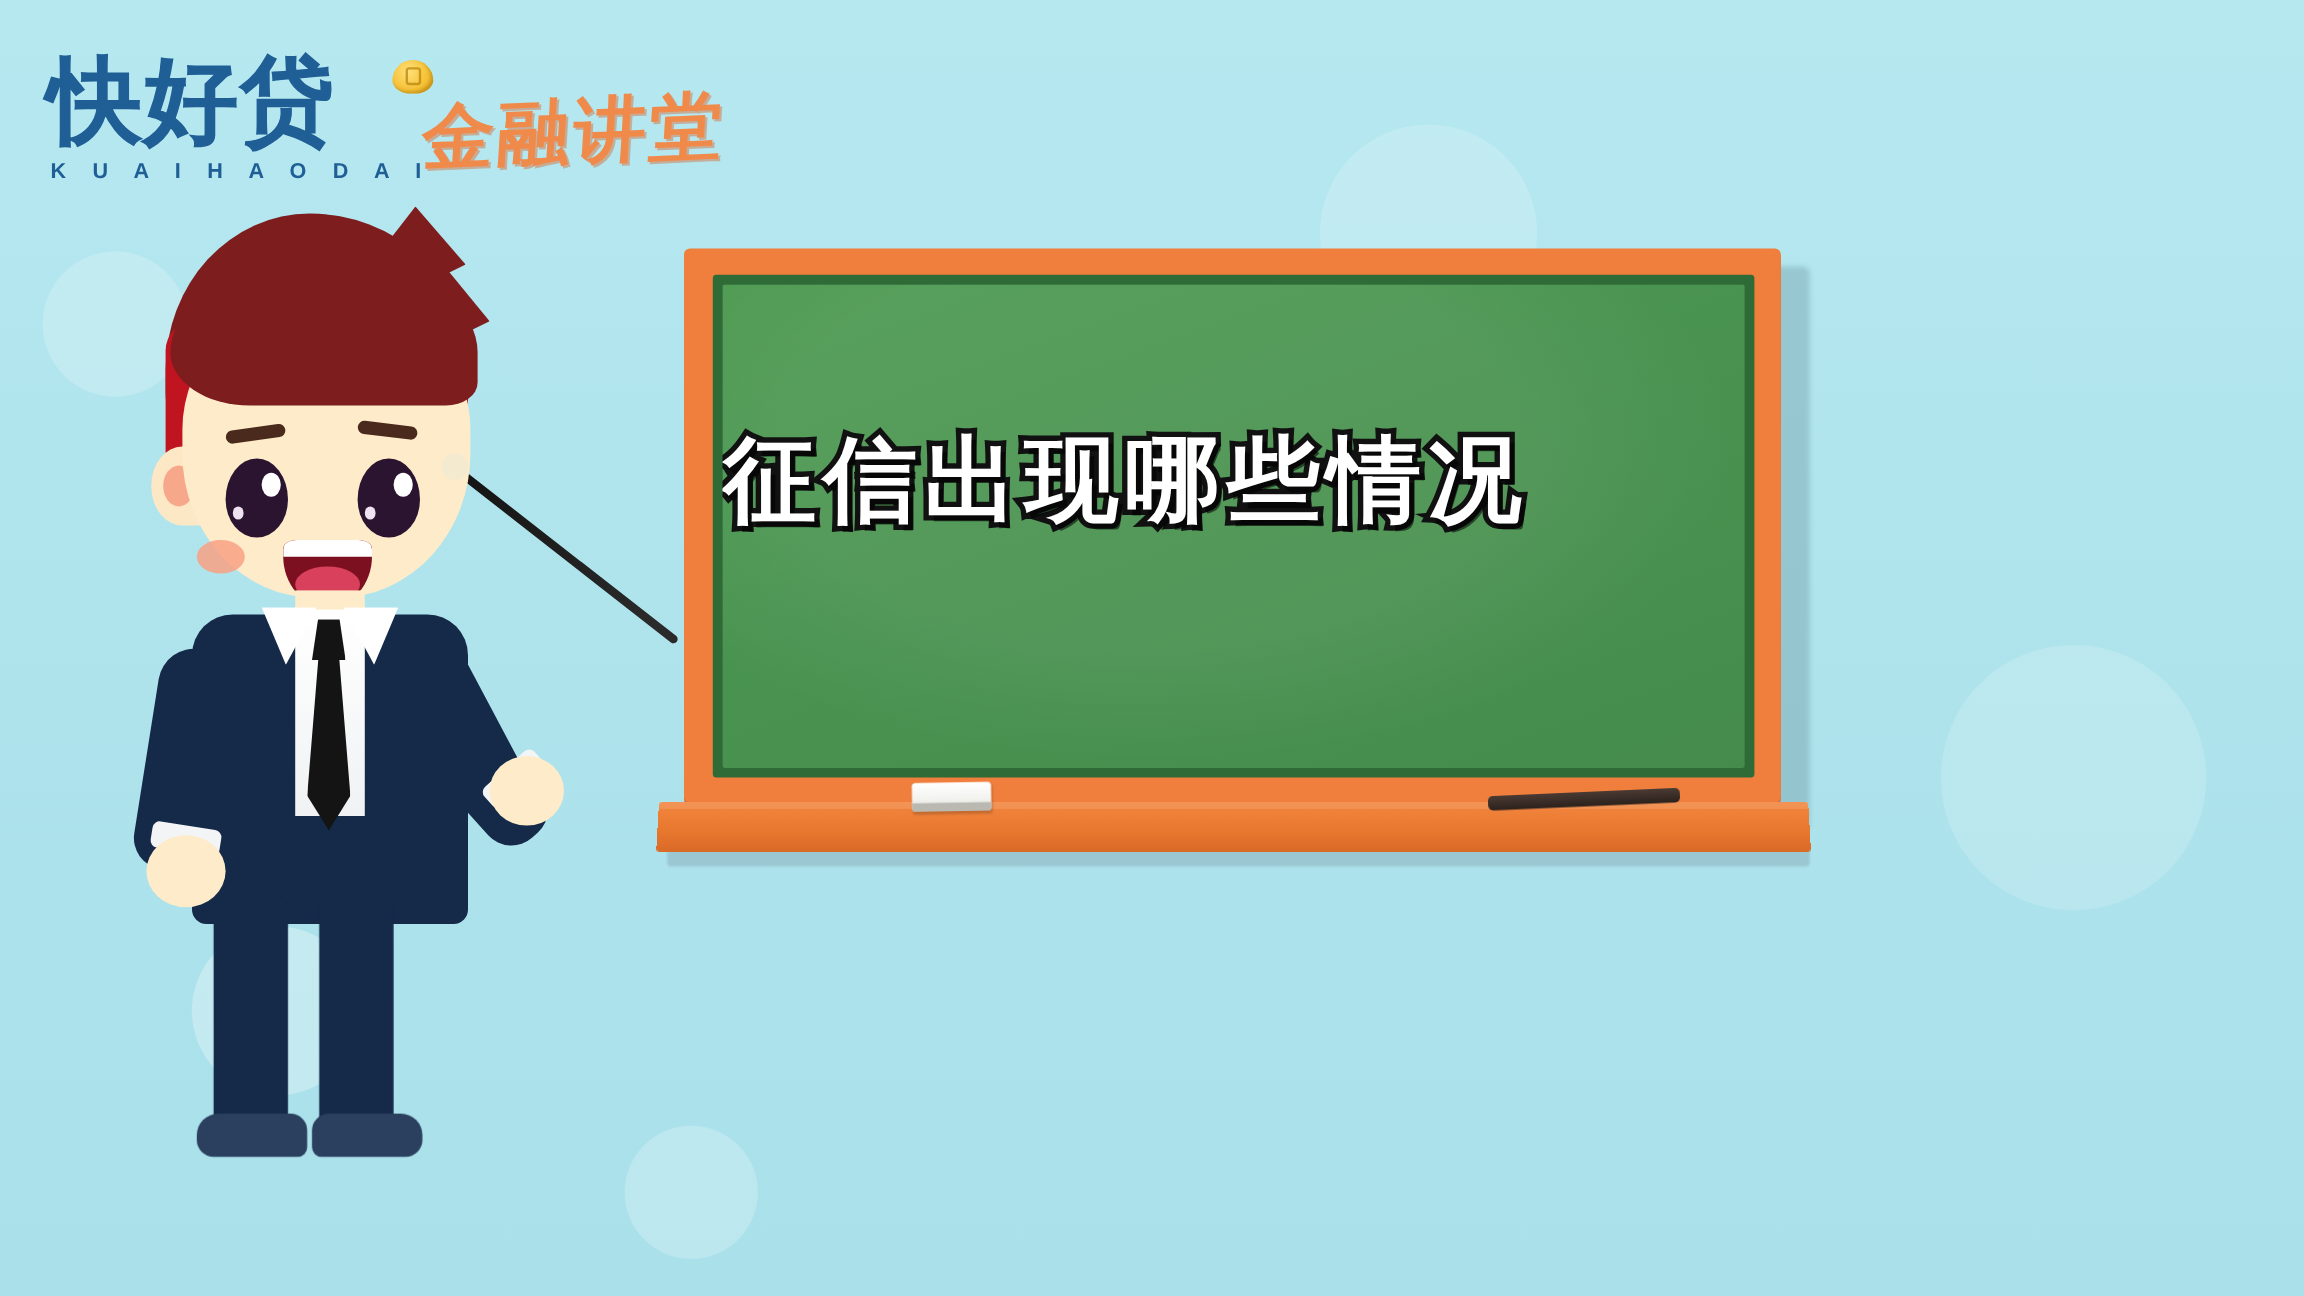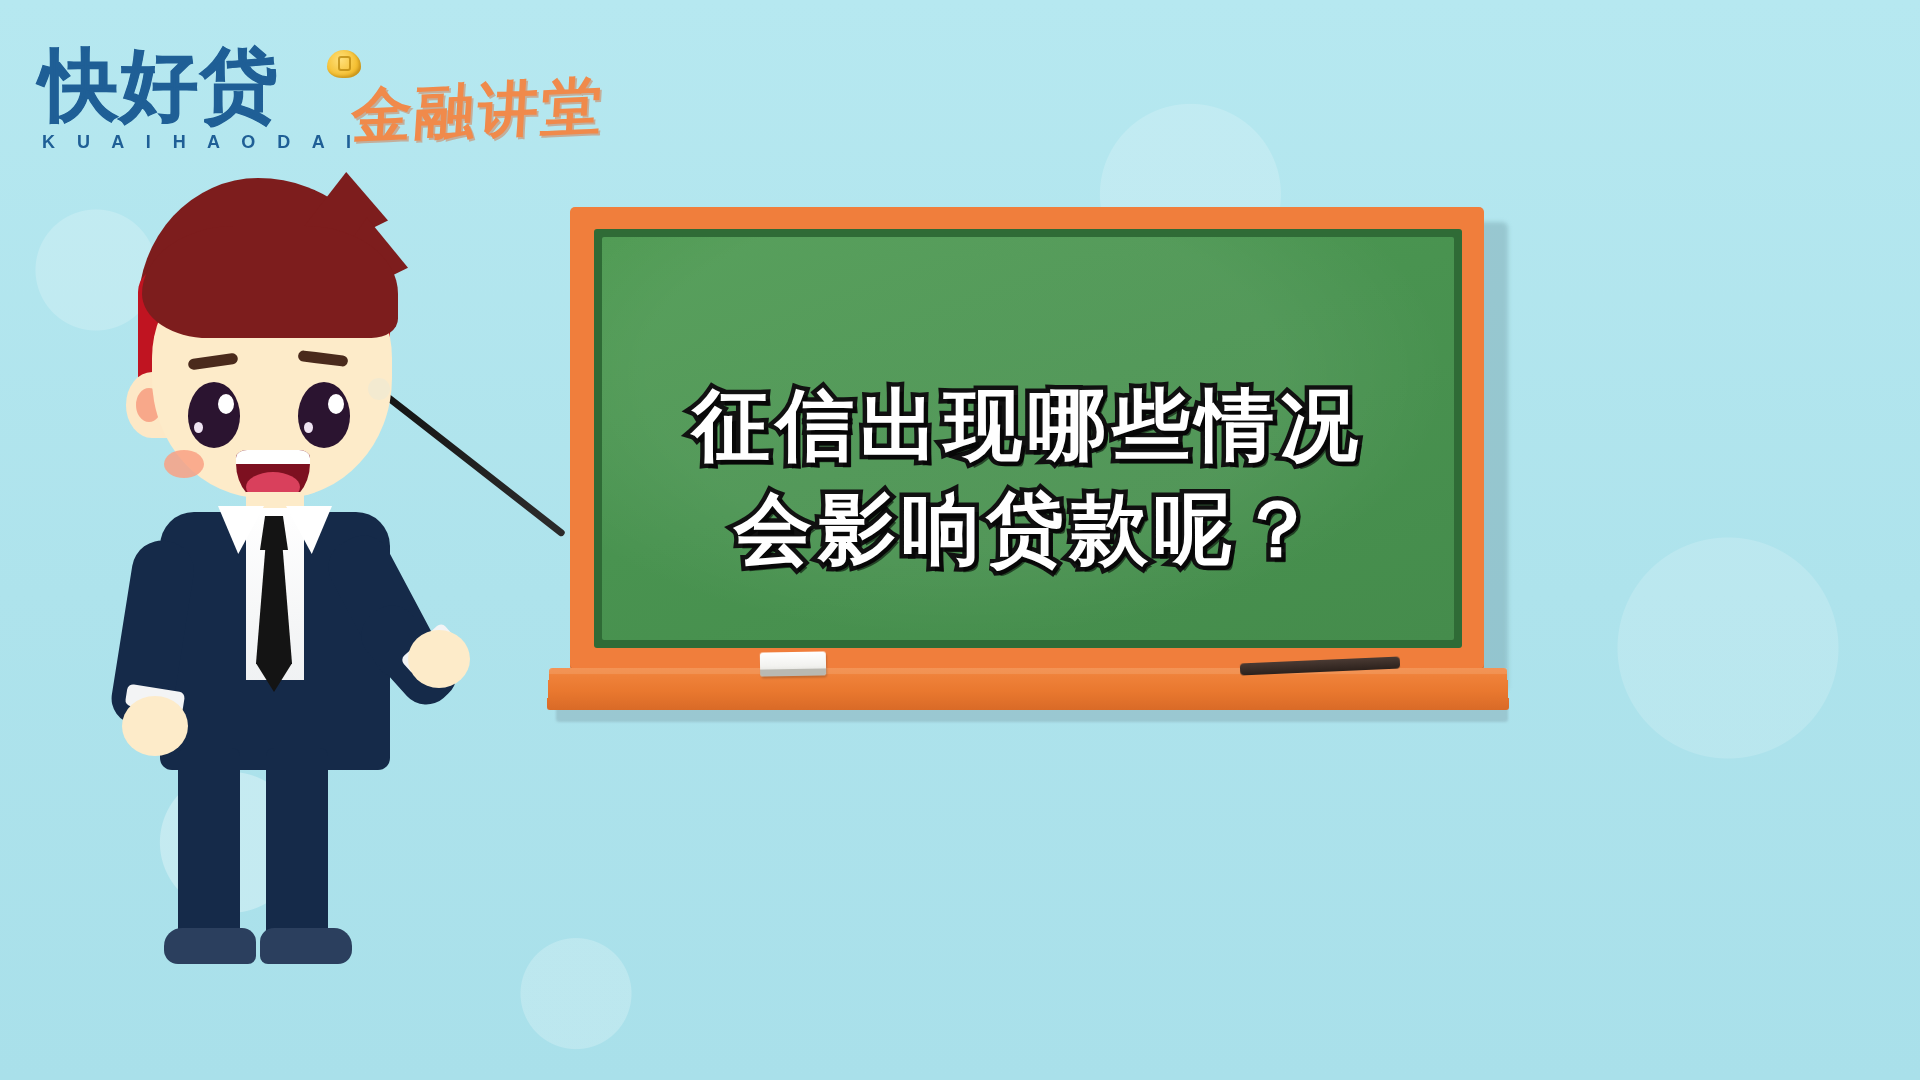--- a/index.html
+++ b/index.html
@@ -69,22 +69,21 @@
   }
   #board-surface{
     position:absolute;left:8px;top:8px;right:8px;bottom:8px;
     background:
       radial-gradient(ellipse at 42% 34%, rgba(255,255,255,.06) 0 45%, transparent 70%),
       linear-gradient(160deg,#4e9a52 0%,#499350 45%,#458c4c 100%);
     border-radius:2px;
     overflow:hidden;
   }
   #board-text{
-    position:absolute;left:0;right:0;top:136px;
-    text-align:center;
+    position:absolute;left:0;right:0;top:112px;
   }
   .board-line{
     font-family:"DejaVu Sans","Liberation Sans",sans-serif;
     font-weight:bold;
     font-size:78px;
     line-height:104px;
     color:#ffffff;
     letter-spacing:6px;
     -webkit-text-stroke:9px #111111;
     paint-order:stroke fill;
@@ -270,21 +269,20 @@
     <div id="logo-sub">金融讲堂</div>
   </div>
 
   <div id="board-shadow"></div>
 
   <div id="blackboard">
     <div id="board-inner-edge">
       <div id="board-surface">
         <div id="board-text">
           <div class="board-line">征信出现哪些情况</div>
-          <div class="board-line">会影响贷款呢？</div>
         </div>
       </div>
     </div>
   </div>
 
   <div id="ledge-shadow"></div>
   <div id="ledge">
     <div id="ledge-top-line"></div>
   </div>
   <div id="eraser">

